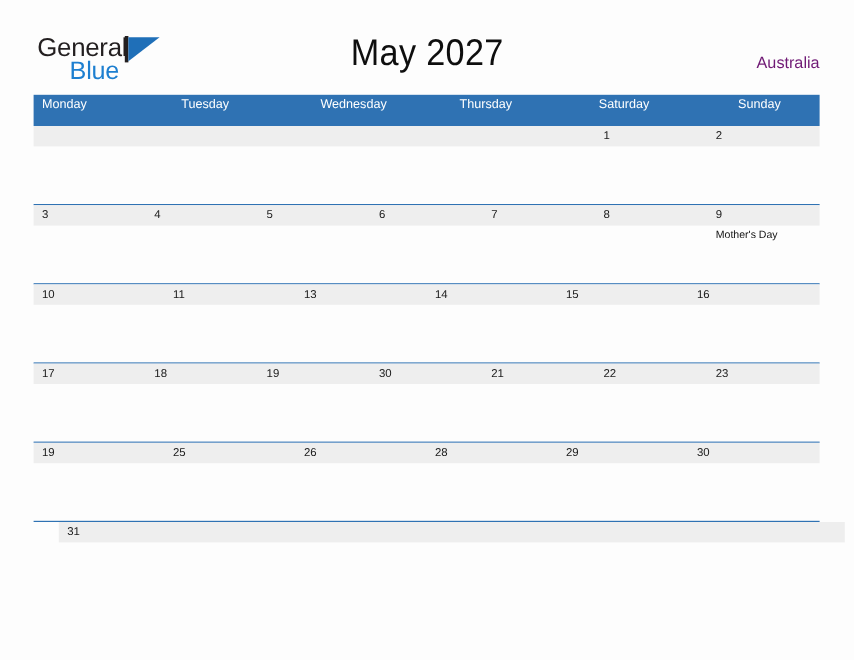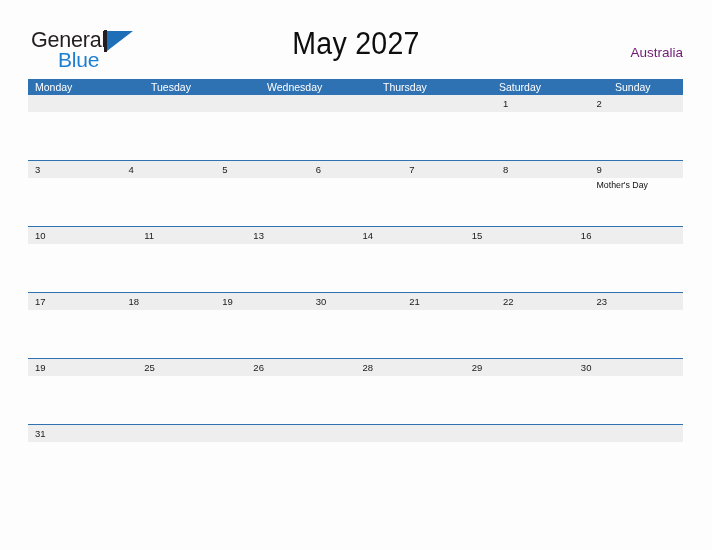--- a/index.html
+++ b/index.html
@@ -99,21 +99,21 @@
   .calendar {
     position: absolute;
     left: 28px;
     top: 79px;
     width: 655px;
   }
 
   .weekdays {
     display: flex;
     width: 100%;
-    height: 16px;
+    height: 26px;
     background: #2f72b3;
     gap: 41px;
   }
   .weekday {
     flex: 1 1 0;
     color: #ffffff;
     font-size: 10.5px;
     line-height: 17px;
     padding-left: 7px;
     box-sizing: border-box;
@@ -161,20 +161,21 @@
   .day-event {
     font-size: 8.8px;
     line-height: 13px;
     color: #111111;
     display: block;
     margin-top: 1px;
     white-space: nowrap;
   }
   .week.last .week-inner {
     height: 28px;
+    margin-left: 21px;
   }
 </style>
 </head>
 <body>
 
 <div class="page">
 
   <div class="topbar">
 
     <div class="logo">

